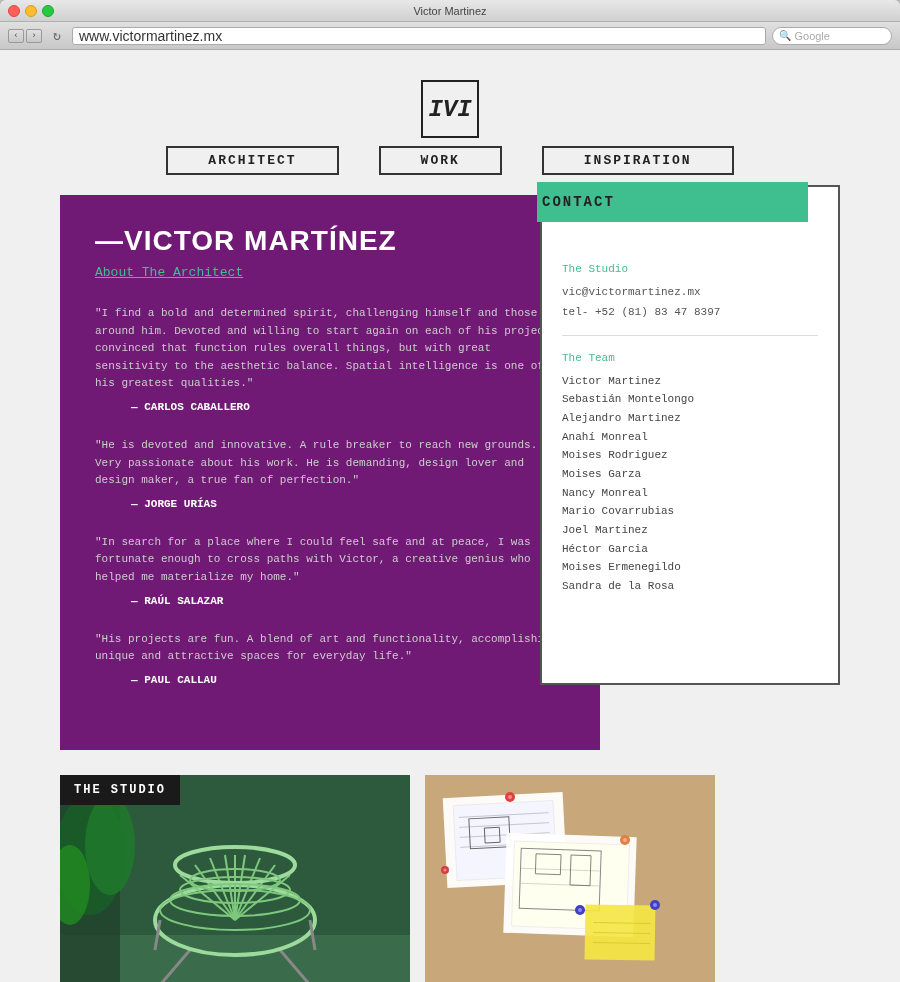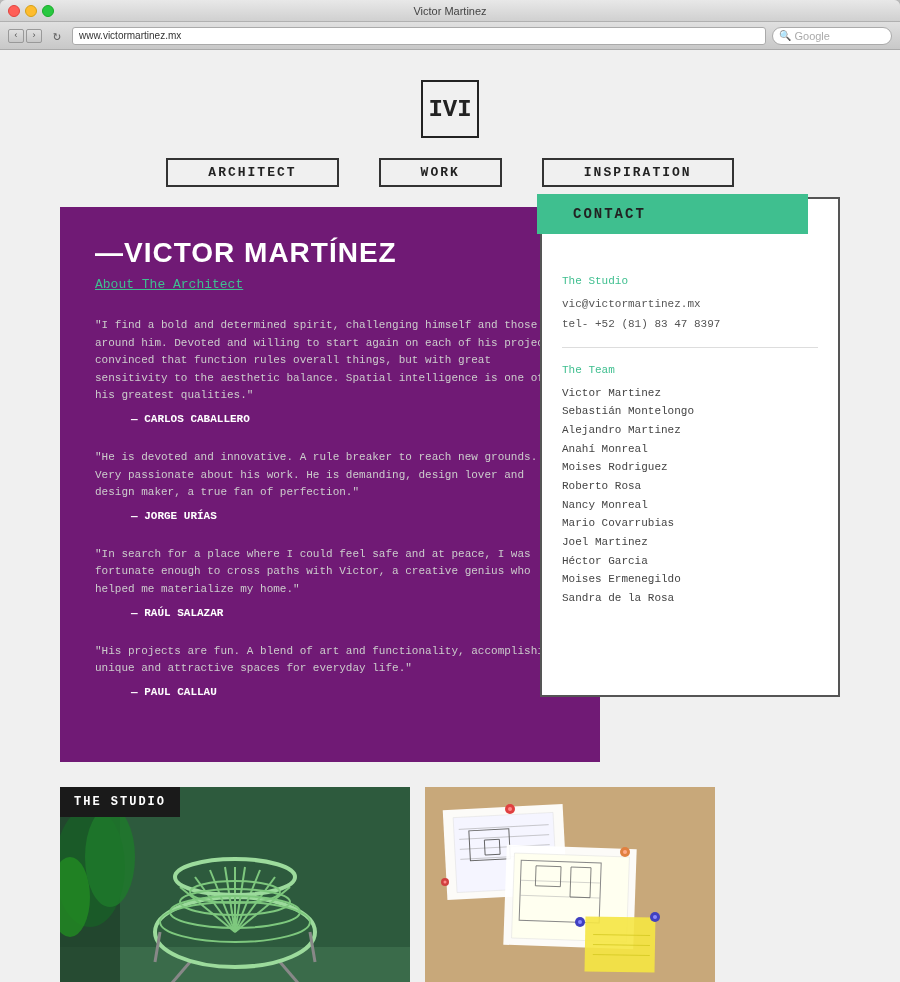--- a/index.html
+++ b/index.html
@@ -66,21 +66,21 @@
       gap: 6px;
       border-bottom: 1px solid #aaa;
     }
     .address-bar {
       flex: 1;
       height: 18px;
       background: white;
       border: 1px solid #aaa;
       border-radius: 3px;
       padding: 0 6px;
-      font-size: 10px;
+      font-size: 14px;
       font-family: -apple-system, sans-serif;
       color: #333;
       display: flex;
       align-items: center;
     }
     .search-bar {
       width: 120px;
       height: 18px;
       background: white;
       border: 1px solid #aaa;
@@ -99,23 +99,24 @@
       background: #f0f0f0;
       flex: 1;
       overflow-y: auto;
       display: flex;
       flex-direction: column;
       align-items: center;
     }
 
     
     .logo-area {
-      padding: 30px 0 20px 0;
+      padding: 30px 0 8px 0;
       display: flex;
       justify-content: center;
+      font-style: italic;
     }
     .logo-box {
       width: 58px;
       height: 58px;
       border: 2px solid #222;
       display: flex;
       align-items: center;
       justify-content: center;
       font-size: 24px;
       font-family: 'Courier New', monospace;
@@ -218,21 +219,21 @@
       right: 0;
       top: -10px;
       width: 300px;
       min-height: 500px;
       background: white;
       border: 2px solid #555;
       z-index: 3;
     }
     .contact-header {
       background: #3fbf8f;
-      padding: 12px 36px;
+      padding: 12px 5px;
       display: flex;
       align-items: center;
       position: absolute;
       top: -5px;
       left: -5px;
       right: 30px;
     }
     .contact-header-text {
       font-family: 'Courier New', monospace;
       font-size: 14px;
@@ -416,21 +417,21 @@
           <div class="contact-info">vic@victormartinez.mx</div>
           <div class="contact-info">tel- +52 (81) 83 47 8397</div>
           <div class="contact-divider"></div>
           <div class="contact-section-label">The Team</div>
           <div>
             <div class="team-member">Victor Martinez</div>
             <div class="team-member">Sebastián Montelongo</div>
             <div class="team-member">Alejandro Martinez</div>
             <div class="team-member">Anahí Monreal</div>
             <div class="team-member">Moises Rodriguez</div>
-            <div class="team-member">Roberto Rosa</div>
+            <div class="team-member">Moises Garza</div>
             <div class="team-member">Nancy Monreal</div>
             <div class="team-member">Mario Covarrubias</div>
             <div class="team-member">Joel Martinez</div>
             <div class="team-member">Héctor Garcia</div>
             <div class="team-member">Moises Ermenegildo</div>
             <div class="team-member">Sandra de la Rosa</div>
           </div>
         </div>
       </div>
 

